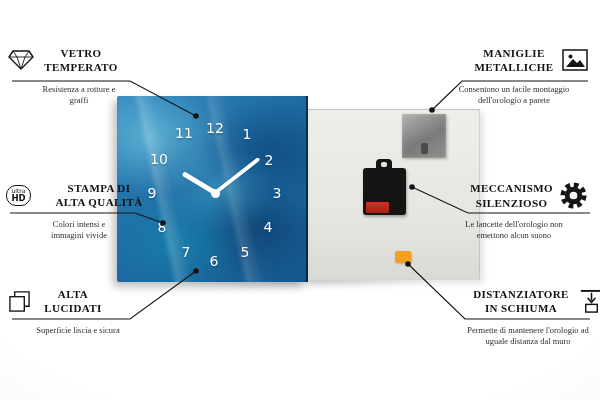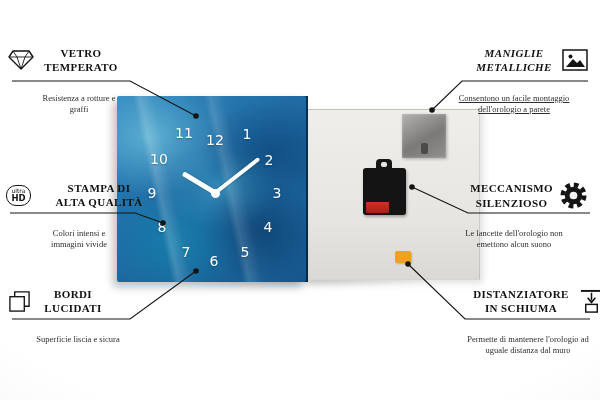--- a/index.html
+++ b/index.html
@@ -57,26 +57,26 @@
     left:93.5px; top:92.5px; z-index:4; }
 
   
   .overlay { position:absolute; inset:0; z-index:6; pointer-events:none; }
   .callout { position:absolute; z-index:7; color:#111; }
   .callout .row { display:flex; align-items:center; gap:6px; }
   .callout.right .row { justify-content:flex-end; }
   .callout .title { font-weight:bold; font-size:11px; letter-spacing:0.4px;
     line-height:1.3; text-align:center; color:#121212; }
   .callout .subtitle { font-size:8.5px; line-height:1.35; text-align:center;
-    color:#2e2e2e; margin:18px auto 0 auto; }
+    color:#2e2e2e; margin:9px auto 0 auto; }
 
   .c-l1 { left:8px;   top:46px;  width:142px; }  .c-l1 .title{width:82px;}  .c-l1 .subtitle{width:92px;}
   .c-l2 { left:6px;   top:181px; width:146px; }  .c-l2 .title{width:92px;margin-left:16px;}  .c-l2 .subtitle{width:78px;}
   .c-l3 { left:8px;   top:287px; width:140px; }  .c-l3 .title{width:72px;}  .c-l3 .subtitle{width:120px;}
-  .c-r1 { left:440px; top:46px;  width:148px; }  .c-r1 .title{width:84px;font-style:italic;}  .c-r1 .subtitle{width:112px;text-decoration:underline;}
+  .c-r1 { left:440px; top:46px;  width:148px; }  .c-r1 .title{width:84px;}  .c-r1 .subtitle{width:112px;}
   .c-r2 { left:440px; top:181px; width:148px; }  .c-r2 .title{width:88px;margin-left:36px;}  .c-r2 .subtitle{width:110px;}
   .c-r3 { left:452px; top:287px; width:152px; }  .c-r3 .title{width:104px;} .c-r3 .subtitle{width:134px;}
 
   .icon { flex:0 0 auto; display:flex; align-items:center; justify-content:center; }
   .uhd { width:25px; height:21px; border:1.6px solid #141414; border-radius:10px;
     display:flex; flex-direction:column; align-items:center; justify-content:center;
     line-height:1; font-family:"DejaVu Sans", sans-serif; background:transparent; }
   .uhd .u1 { font-size:6px; }
   .uhd .u2 { font-size:8.5px; font-weight:bold; }
 </style>
@@ -94,21 +94,21 @@
   <div class="mech-hook">
     <div class="mech-hook-hole"></div>
   </div>
   <div class="mechanism">
     <div class="battery"></div>
   </div>
   <div class="foam"></div>
 
   <div class="face-edge"></div>
   <div class="face">
-    <span class="num" style="left:98px;top:44px">12</span>
+    <span class="num" style="left:98px;top:32px">12</span>
     <span class="num" style="left:130px;top:38px">1</span>
     <span class="num" style="left:152px;top:64px">2</span>
     <span class="num" style="left:160px;top:97px">3</span>
     <span class="num" style="left:151px;top:131px">4</span>
     <span class="num" style="left:128px;top:156px">5</span>
     <span class="num" style="left:97px;top:165px">6</span>
     <span class="num" style="left:69px;top:156px">7</span>
     <span class="num" style="left:45px;top:131px">8</span>
     <span class="num" style="left:35px;top:97px">9</span>
     <span class="num" style="left:42px;top:63px">10</span>
@@ -164,21 +164,21 @@
   </div>
 
   <div class="callout c-l3">
     <div class="row">
       <span class="icon">
         <svg viewBox="0 0 24 24" width="23" height="23">
           <rect x="2" y="7" width="15" height="15" fill="none" stroke="#141414" stroke-width="1.4"></rect>
           <path d="M7 7 V2 H22 V17 H17" fill="none" stroke="#141414" stroke-width="1.4"></path>
         </svg>
       </span>
-      <div class="title">BORDI LUCIDATI</div>
+      <div class="title">ALTA LUCIDATI</div>
     </div>
     <div class="subtitle">Superficie liscia e sicura</div>
   </div>
 
   <div class="callout right c-r1">
     <div class="row">
       <div class="title">MANIGLIE METALLICHE</div>
       <span class="icon">
         <svg viewBox="0 0 26 22" width="26" height="22">
           <rect x="1" y="1" width="24" height="20" fill="none" stroke="#141414" stroke-width="1.5"></rect>

